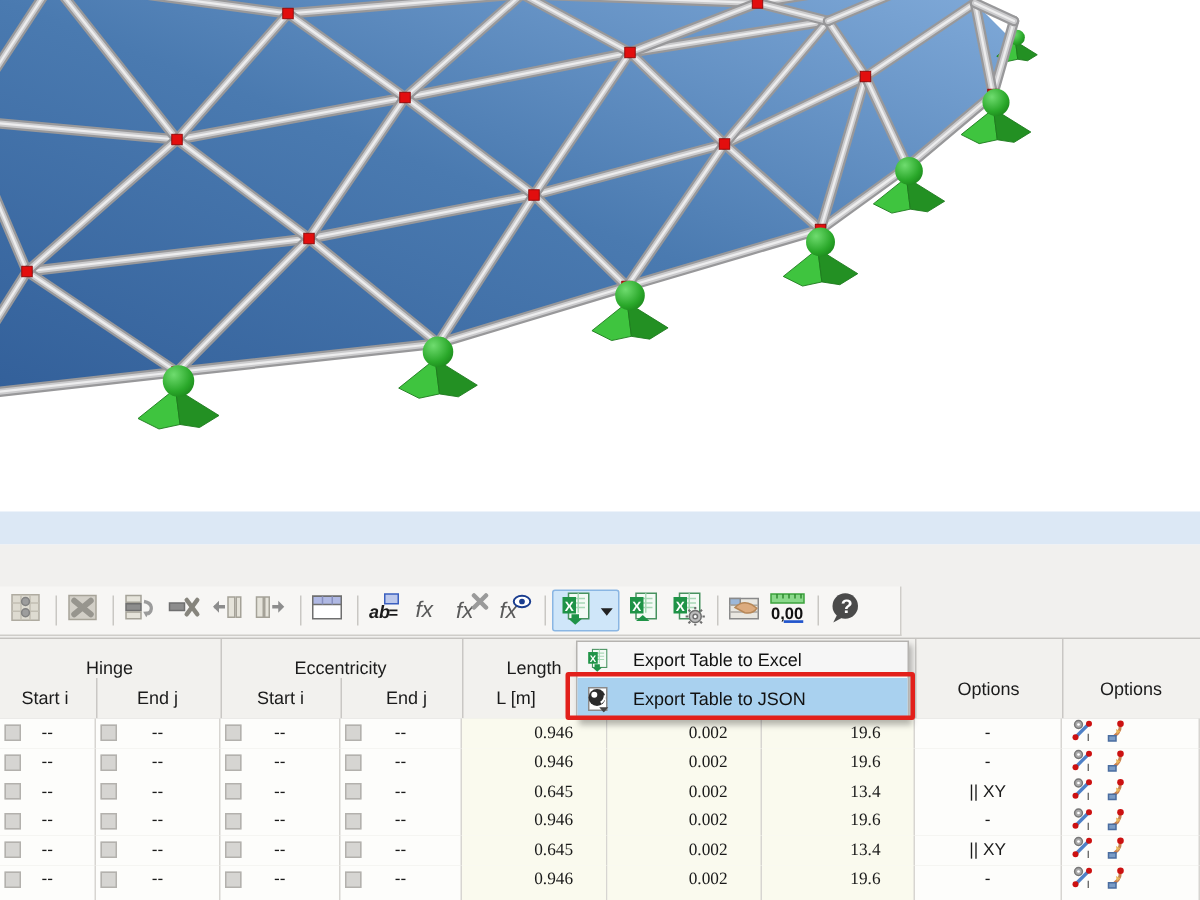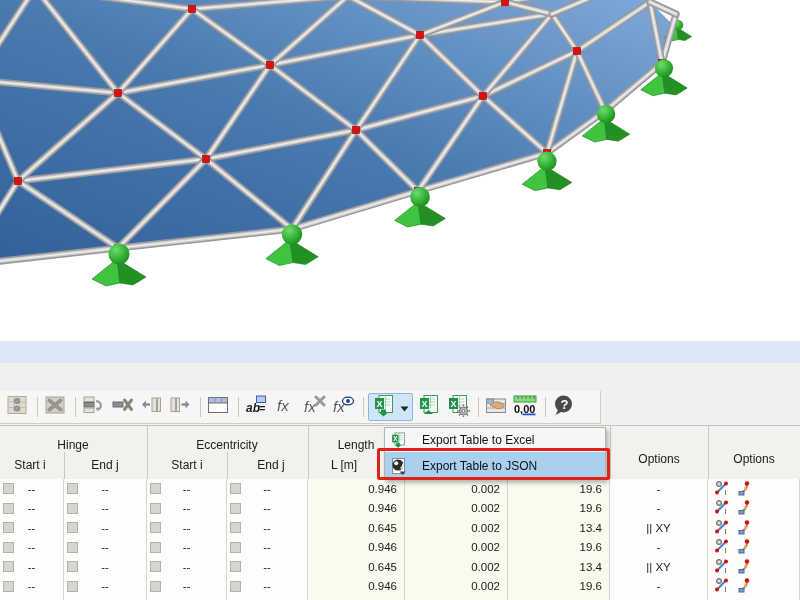--- a/index.html
+++ b/index.html
@@ -20,21 +20,21 @@
   .drop-arrow{margin-left:4px;}
   
   #table-panel{position:absolute;left:0;top:425px;width:800px;height:175px;background:#fdfdfb;
                border-top:1px solid #c5c3c0;overflow:hidden;z-index:2;}
   #thead{position:absolute;left:0;top:0;width:800px;height:53px;background:#f2f1ee;border-bottom:1px solid #bfbdba;}
   .h-label{position:absolute;font-size:12px;color:#1b1b1b;text-align:center;transform:translateX(-50%);white-space:nowrap;}
   .v-line{position:absolute;width:1px;background:#c9c7c4;}
   .trow{position:absolute;left:0;width:800px;height:19.5px;border-bottom:1px solid #dddcd8;background:#fdfdfb;}
   .cell{position:absolute;top:0;height:19.5px;font-size:11.5px;color:#1b1b1b;box-sizing:border-box;
         display:flex;align-items:center;border-right:1px solid #d7d5d1;}
-  .cell.numeric{background:#fafaee;justify-content:flex-end;padding-right:7px;}
+  .cell.numeric{background:#fafaee;justify-content:flex-end;padding-right:22px;font-family:Liberation Serif, serif;}
   .cell.centered{justify-content:center;}
   .cell.dash{justify-content:center;position:absolute;}
   .mini-sq{position:absolute;left:3px;top:4px;width:11px;height:11px;background:#d6d5d2;border:1px solid #b3b1ad;box-sizing:border-box;}
   .opt-icons{display:flex;gap:6px;padding-left:6px;}
   
   #export-menu{position:absolute;left:384px;top:427px;width:222px;z-index:5;background:#f6f6f6;
                border:1px solid #b5b3b0;box-shadow:2px 3px 4px rgba(0,0,0,.28);box-sizing:border-box;}
   .menu-item{height:24px;display:flex;align-items:center;font-size:12px;color:#111;cursor:default;}
   .menu-item.hl{height:27px;background:#a9d1ef;}
   .menu-item .mi{width:26px;display:flex;justify-content:center;flex:0 0 auto;}

